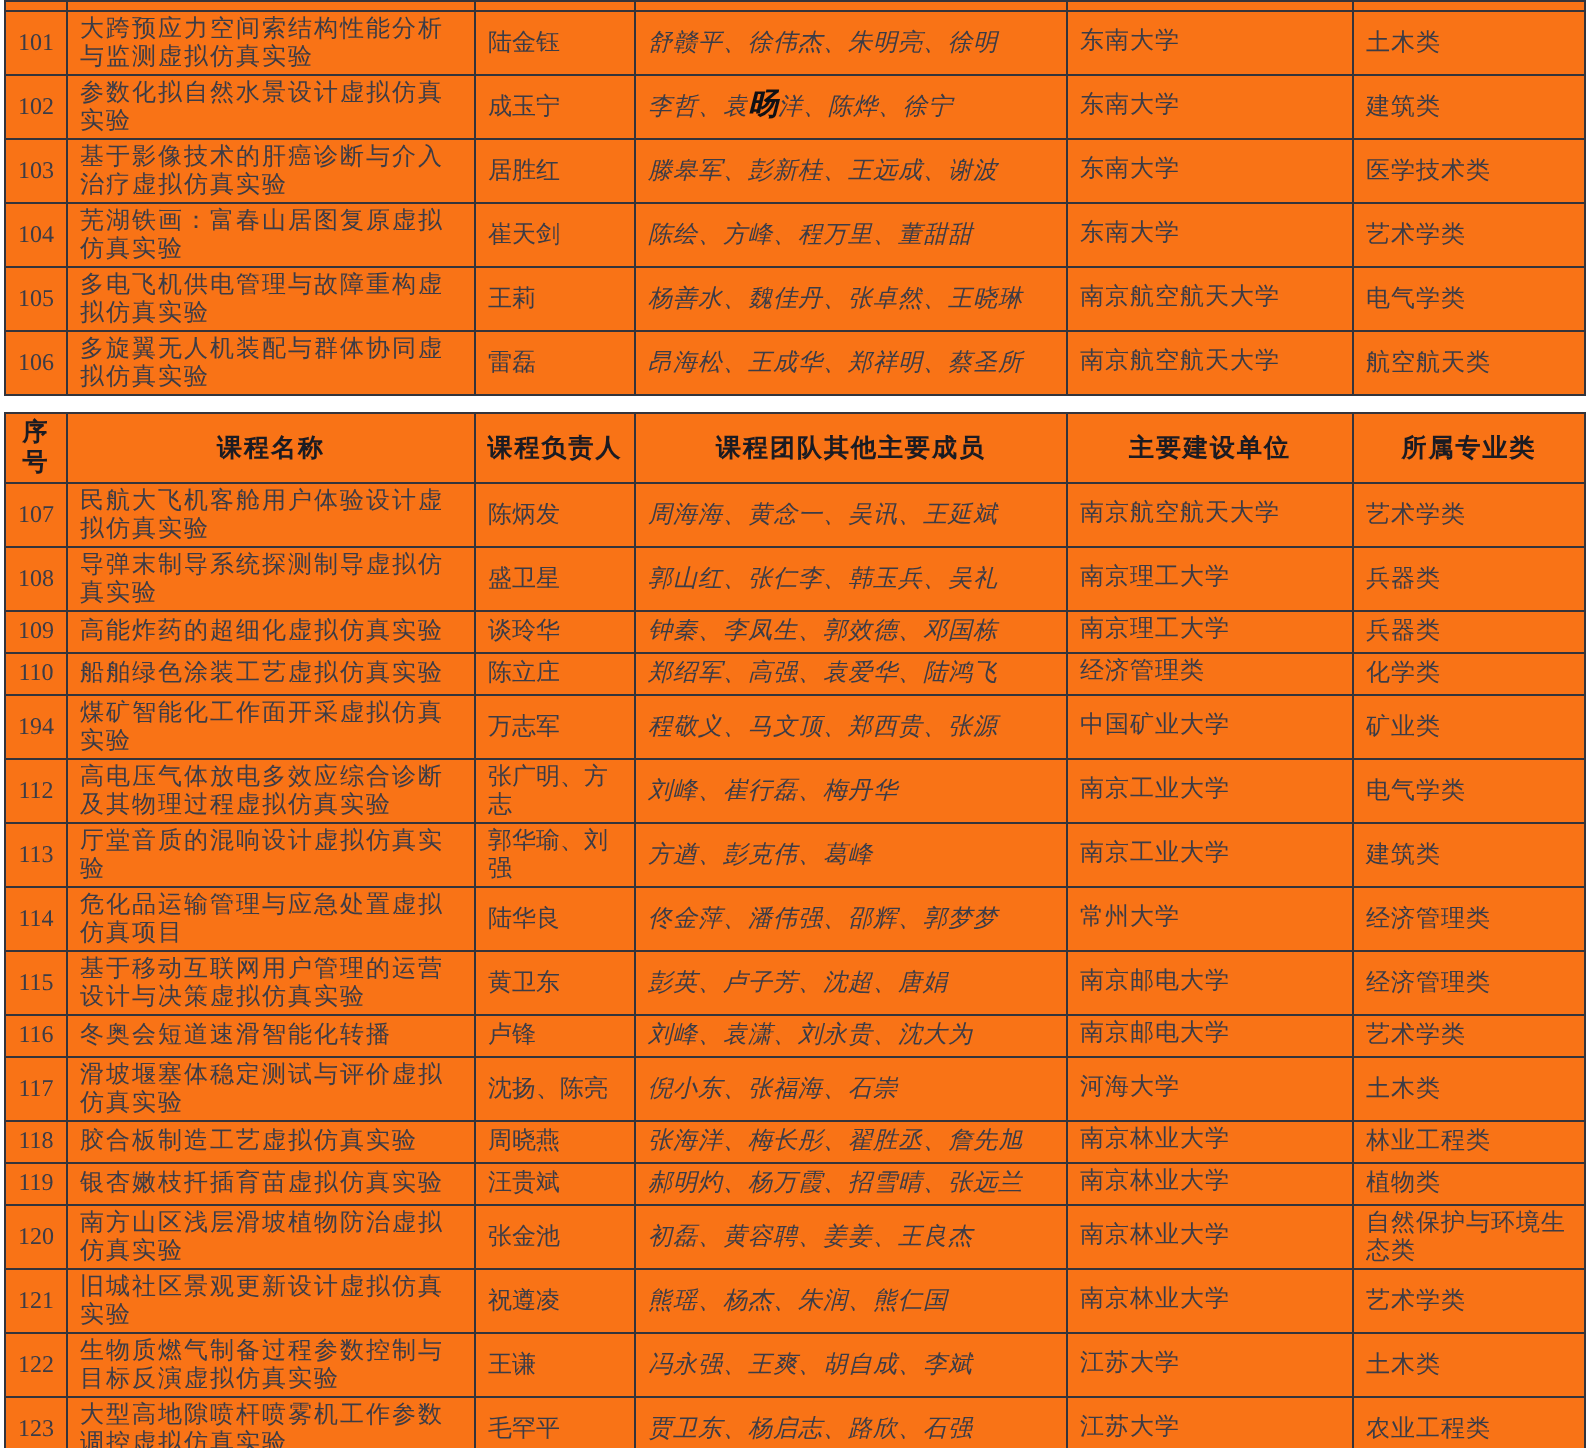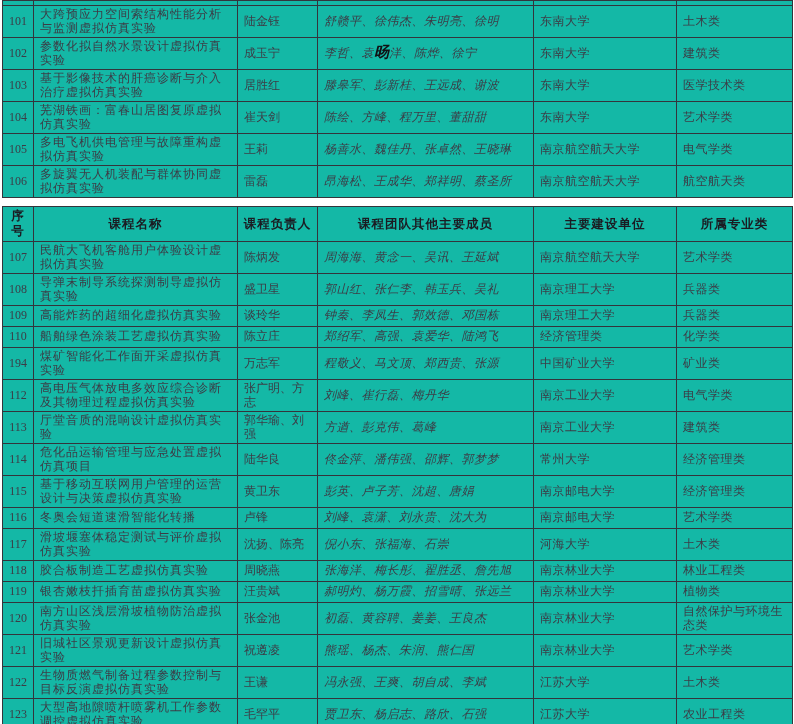--- a/index.html
+++ b/index.html
@@ -2,21 +2,21 @@
 <html><head>
 <meta charset="utf-8">
 <style>
   html,body{margin:0;padding:0;}
   body{
     width:794px;height:724px;overflow:hidden;background:#ffffff;
     font-family:"Liberation Serif","DejaVu Serif",serif;
   }
   .page{padding-left:2px;}
   table.grid{
-    border-collapse:collapse;table-layout:fixed;width:790px;background:#14b8a6;
+    border-collapse:collapse;table-layout:fixed;width:790px;background:#f97316;
   }
   table.grid td, table.grid th{
     border:1px solid #34343b;
     color:#3c3c46;
     font-size:12px;line-height:13.5px;
     vertical-align:middle;
     padding:2px 6px;
     overflow:hidden;
     word-break:break-all;
   }
@@ -24,21 +24,21 @@
   col.c-no{width:31px;}
   col.c-name{width:204px;}
   col.c-leader{width:80px;}
   col.c-members{width:216px;}
   col.c-unit{width:143px;}
   col.c-cat{width:116px;}
   .td-no{text-align:center;padding:2px 1px;letter-spacing:0;}
   .td-name{letter-spacing:1px;}
   .td-leader{padding:2px 3px;letter-spacing:0;}
   .td-members{letter-spacing:0.5px;font-style:italic;}
-  .td-unit{letter-spacing:0.5px;}
+  .td-unit{letter-spacing:0.5px;font-family:Liberation Mono, monospace;}
   .td-cat{letter-spacing:0.5px;}
   table.grid th{
     font-weight:bold;text-align:center;color:#1b1b22;
     font-size:12.5px;line-height:15px;letter-spacing:1px;padding:2px 2px;
   }
   tr.sliver td{height:4px;padding:0;}
   table.second{margin-top:8px;}
   .emph{
     font-weight:bold;color:#101014;font-size:15px;line-height:13.5px;
     font-family:"DejaVu Sans","Liberation Sans",sans-serif;letter-spacing:0;

